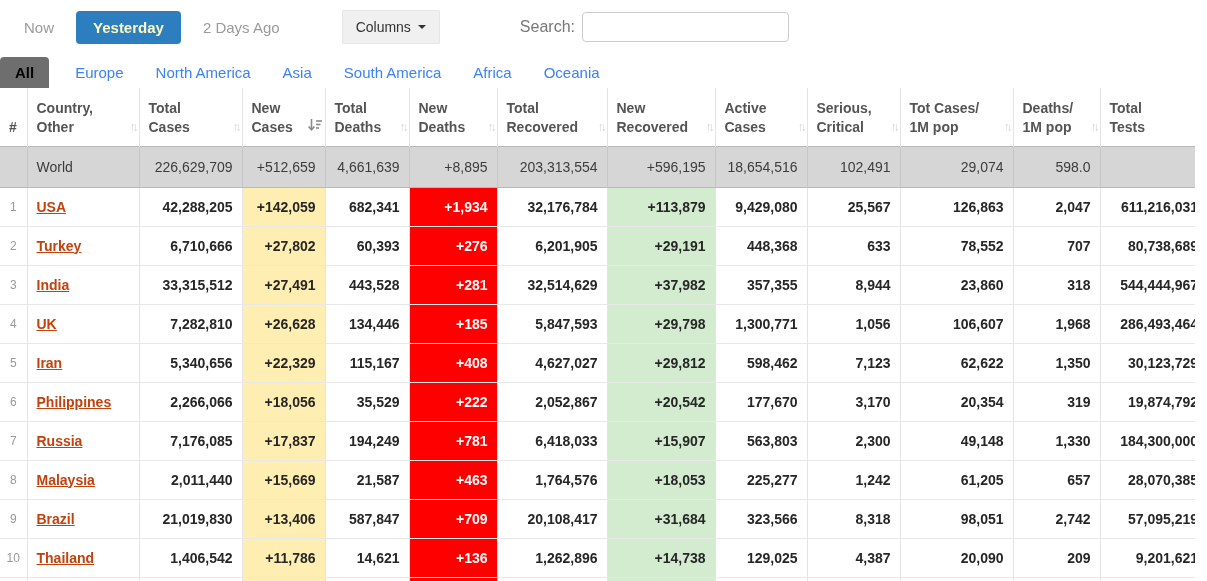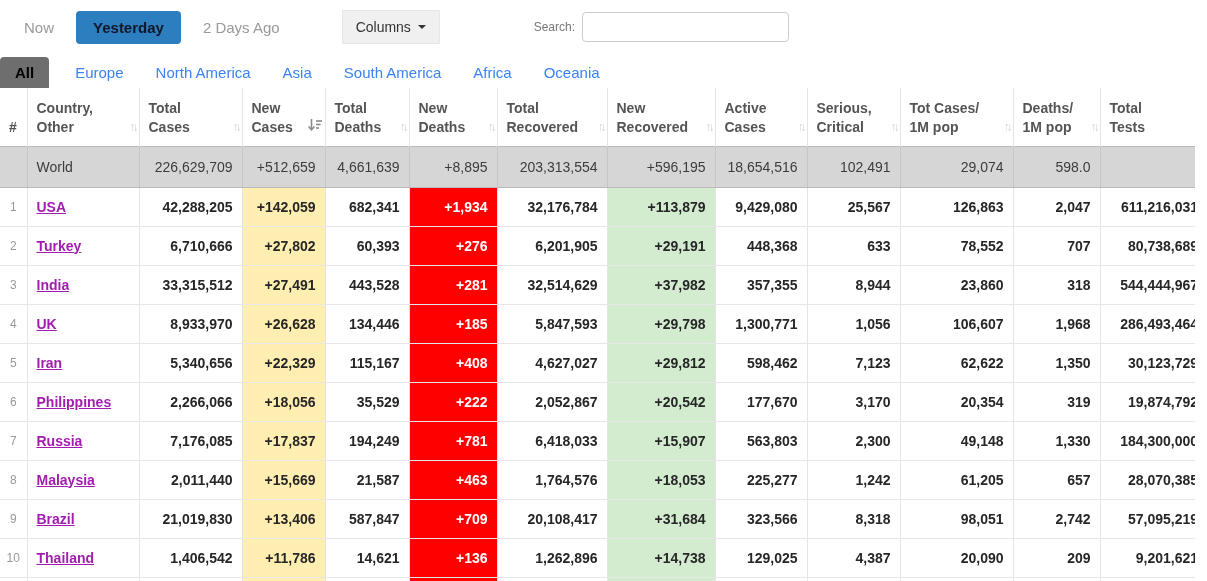--- a/index.html
+++ b/index.html
@@ -2,44 +2,44 @@
 <html><head>
 <meta charset="utf-8">
 <style>
   * { margin:0; padding:0; box-sizing:border-box; }
   body { background:#fff; font-family:"Liberation Sans", sans-serif; }
   .app { width:1195px; height:581px; overflow:hidden; background:#fff; position:relative; }
 
   
   .toolbar { display:flex; align-items:center; padding:11px 14px 0 14px; height:43px; }
   .txt-btn { background:none; border:none; color:#9a9a9a; font-size:15px; font-family:inherit; cursor:pointer; padding:7px 10px; }
-  .primary-btn { background:#2d7ebf; color:#0f172a; border:none; border-radius:4px; font-size:15px; font-weight:700; font-family:inherit; padding:8px 17px; margin:0 12px; cursor:pointer; }
+  .primary-btn { background:#2d7ebf; color:#fef9c3; border:none; border-radius:4px; font-size:15px; font-weight:700; font-family:inherit; padding:8px 17px; margin:0 12px; cursor:pointer; }
   .columns-btn { background:#f0f0f0; color:#333; border:1px solid #e6e6e6; border-radius:1px; font-size:14px; font-family:inherit; padding:8px 13px; margin-left:52px; cursor:pointer; display:flex; align-items:center; gap:7px; }
   .caret { width:0; height:0; border-left:4px solid transparent; border-right:4px solid transparent; border-top:4px solid #333; display:inline-block; }
   .search-group { display:flex; align-items:center; margin-left:auto; margin-right:392px; }
-  .search-label { color:#777; font-size:12px; margin-right:7px; }
+  .search-label { color:#777; font-size:16px; margin-right:7px; }
   .search-input { width:207px; height:30px; border:1px solid #ccc; border-radius:4px; font-size:14px; font-family:inherit; padding:0 8px; color:#333; }
 
   
   .tabs { display:flex; align-items:flex-end; margin-top:12px; height:33px; }
   .tab { font-size:15px; color:#3b82f6; padding:7px 12px; cursor:pointer; margin-right:8px; }
   .tab.active { background:#6e6e6e; color:#000000; font-weight:700; border-radius:4px 4px 0 0; padding:7px 15px; margin-right:14px; }
 
   
   table { border-collapse:collapse; table-layout:fixed; width:1207px; }
   th, td { border-left:1px solid #e4e4e4; overflow:hidden; white-space:nowrap; }
   th:first-child, td:first-child { border-left:none; }
   thead th { height:58px; vertical-align:bottom; text-align:left; padding:0 4px 9px 9px; font-size:14px; color:#545454; line-height:1.35; position:relative; background:#fff; cursor:pointer; }
   .sort-idle { position:absolute; right:3px; bottom:10px; color:#d2d2d2; font-size:12px; letter-spacing:-3px; font-weight:400; }
   .sort-active { position:absolute; right:3px; bottom:9px; }
 
   tbody td { height:39px; font-size:14px; font-weight:700; color:#262626; text-align:right; padding:0 9px; border-bottom:1px solid #e8e8e8; }
   td.rank { color:#999; font-weight:400; font-size:12px; text-align:center; padding:0 2px; }
   td.country { text-align:left; }
-  td.country a { color:#a21caf; font-weight:700; text-decoration:underline; }
+  td.country a { color:#c2410c; font-weight:700; text-decoration:underline; }
   td.c-nc { background:#ffeeb2; }
   td.c-nd { background:#f00; color:#fff; }
   td.c-nr { background:#d3ecd0; }
 
   tr.world-row td { background:#d6d6d6; font-weight:400; color:#3c3c3c; height:41px; border-top:1px solid #b9b9b9; border-bottom:1px solid #b9b9b9; border-left:1px solid #c6c6c6; }
   tr.world-row td:first-child { border-left:none; }
   tr.world-row td.world-name { text-align:left; }
 </style>
 </head>
 <body>
@@ -218,21 +218,21 @@
       <td class="c-nr">+37,982</td>
       <td>357,355</td>
       <td>8,944</td>
       <td>23,860</td>
       <td>318</td>
       <td>544,444,967</td>
     </tr>
         <tr>
       <td class="rank">4</td>
       <td class="country"><a href="#">UK</a></td>
-      <td>8,933,970</td>
+      <td>7,282,810</td>
       <td class="c-nc">+26,628</td>
       <td>134,446</td>
       <td class="c-nd">+185</td>
       <td>5,847,593</td>
       <td class="c-nr">+29,798</td>
       <td>1,300,771</td>
       <td>1,056</td>
       <td>106,607</td>
       <td>1,968</td>
       <td>286,493,464</td>

